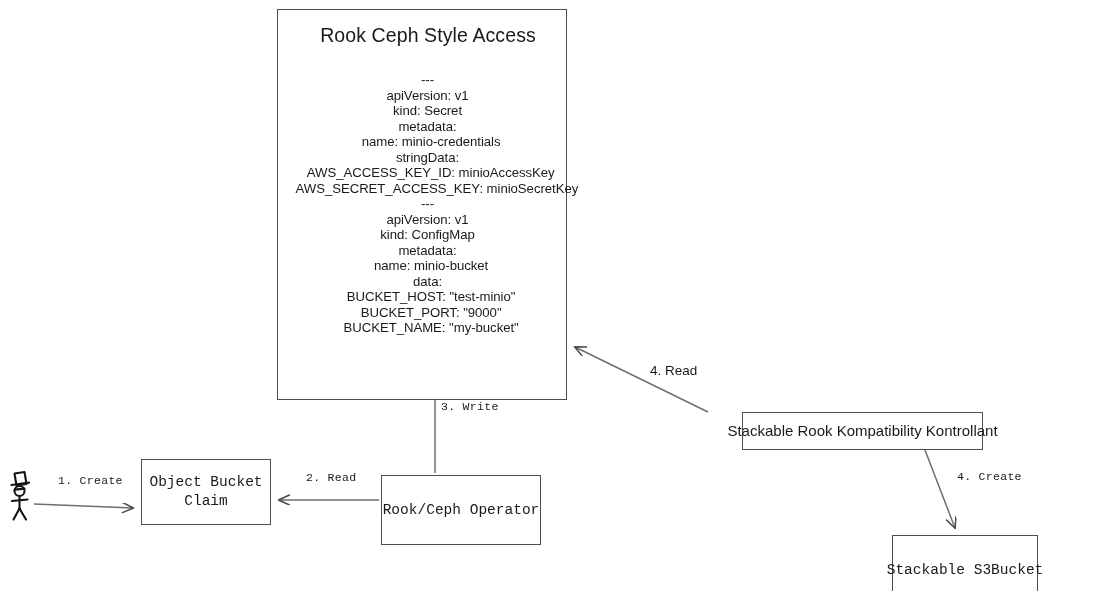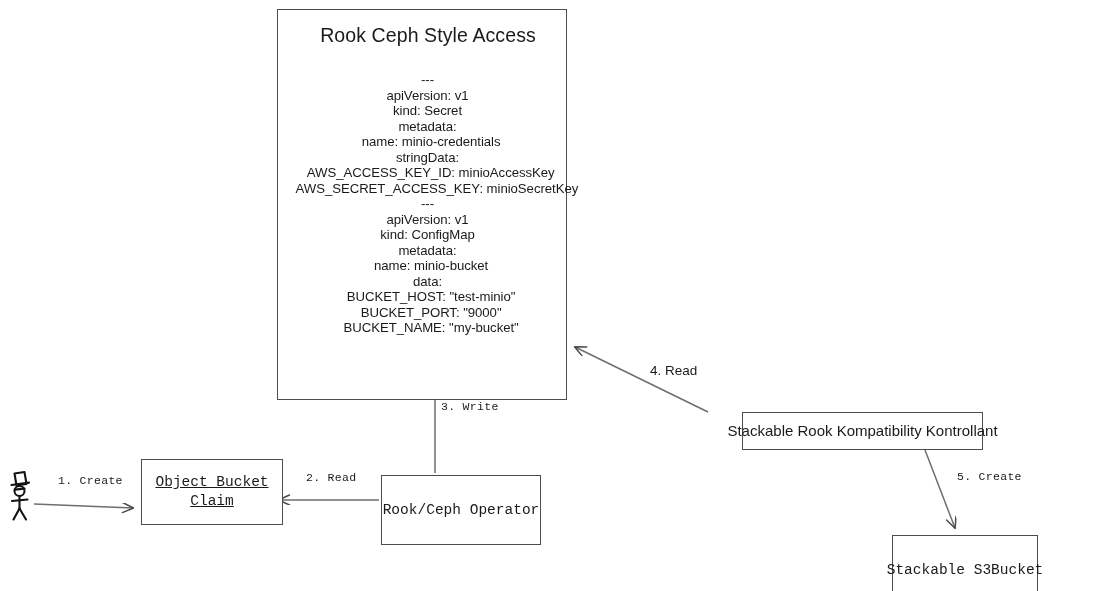--- a/index.html
+++ b/index.html
@@ -75,23 +75,22 @@
   .sans-node {
     font-family: "Liberation Sans", sans-serif;
     font-size: 15px;
     line-height: 18px;
     color: #1a1a1a;
   }
 
   #node-obc {
     left: 141px;
     top: 459px;
-    width: 142px;
+    width: 130px;
     height: 66px;
-    text-decoration: underline;
   }
   #node-operator {
     left: 381px;
     top: 475px;
     width: 160px;
     height: 70px;
   }
   #node-srkk {
     left: 742px;
     top: 412px;
@@ -223,15 +222,15 @@
   </div>
 
   <div class="node mono-node" id="node-s3bucket">
     <span style="white-space:pre;">Stackable S3Bucket</span>
   </div>
 
   <div class="edge-label mono" id="label-1">1. Create</div>
   <div class="edge-label mono" id="label-2">2. Read</div>
   <div class="edge-label mono" id="label-3">3. Write</div>
   <div class="edge-label sans" id="label-4">4. Read</div>
-  <div class="edge-label mono" id="label-5">5. Create</div>
+  <div class="edge-label mono" id="label-5">4. Create</div>
 
 </div>
 
 </body></html>

